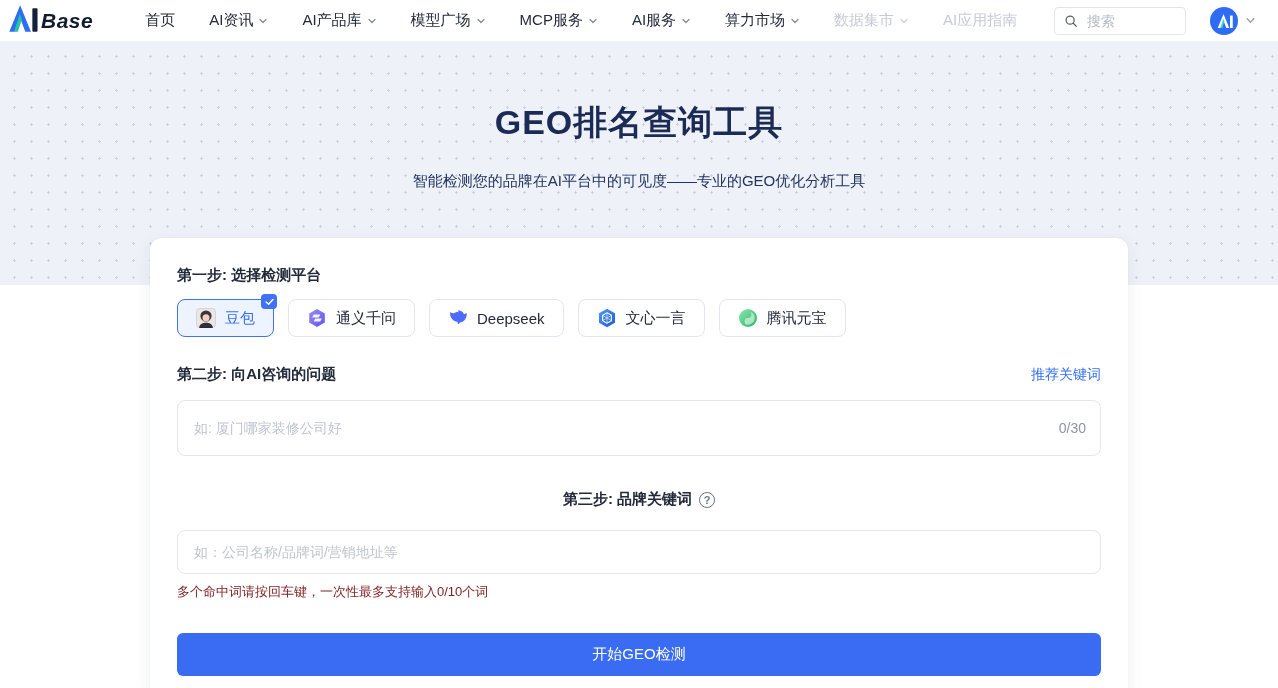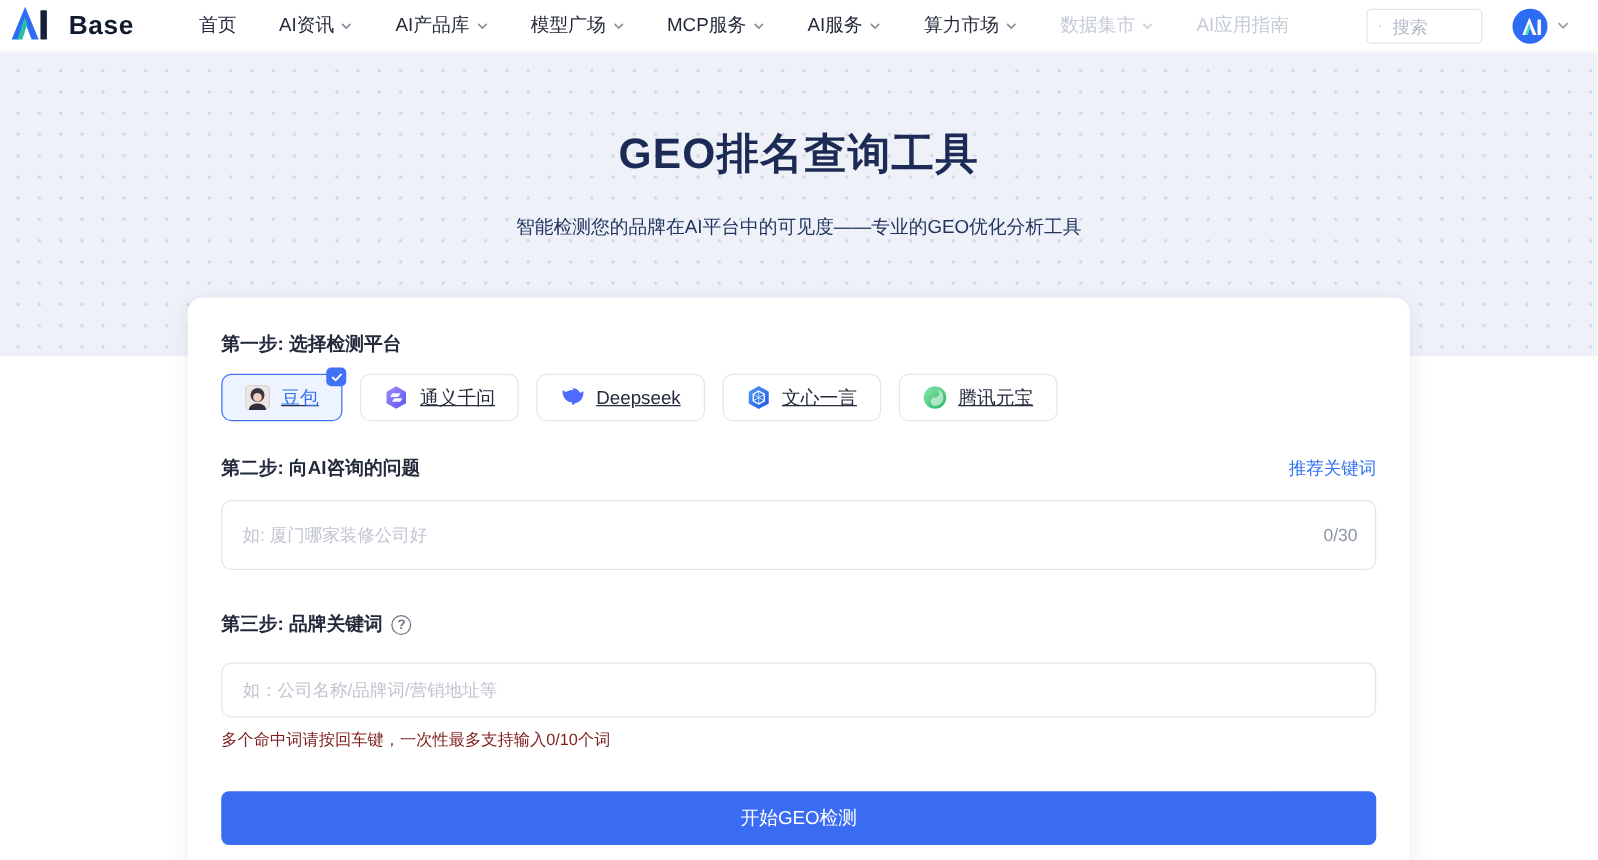--- a/index.html
+++ b/index.html
@@ -8,29 +8,29 @@
     width:1278px; height:688px; overflow:hidden;
     background:#ffffff;
     font-family:"Liberation Sans","DejaVu Sans",sans-serif;
     color:#262c3c;
   }
   
   .topnav {
     height:42px; background:#fff; border-bottom:1px solid #f1f3f6;
     display:flex; align-items:center; padding:0 22px 0 6px;
   }
-  .logo { display:flex; align-items:center; gap:17px; cursor:pointer; }
+  .logo { display:flex; align-items:center; gap:3px; cursor:pointer;font-style:italic; }
   .logo-text { font-size:21px; font-weight:800; color:#101b30; letter-spacing:.5px; }
   .nav-items { display:flex; align-items:center; gap:34px; margin-left:52px; font-size:15px; }
   .nav-item { display:flex; align-items:center; gap:5px; color:#252b3a; cursor:pointer; white-space:nowrap; }
   .nav-item.disabled { color:#c5cbd7; cursor:default; }
   .nav-item.disabled svg path { stroke:#ccd2dd; }
   .spacer { flex:1; }
   .search-box {
-    width:93px; height:28px; border:1px solid #e2e5ea; border-radius:4px;
+    width:132px; height:28px; border:1px solid #e2e5ea; border-radius:4px;
     display:flex; align-items:center; gap:7px; padding:0 9px; background:#fff;
   }
   .search-box input {
     border:none; outline:none; width:64px; font-size:14px; background:transparent;
     font-family:inherit; color:#333;
   }
   .search-box input::placeholder { color:#b4bac6; }
   .avatar-wrap { display:flex; align-items:center; gap:7px; margin-left:24px; cursor:pointer; }
   .avatar {
     width:28px; height:28px; border-radius:50%; background:#2e6cf6;
@@ -45,21 +45,21 @@
   .hero-title { margin:0; font-size:34px; font-weight:800; color:#1c2b55; letter-spacing:1px; }
   .hero-subtitle { margin-top:26px; font-size:15px; color:#22345f; }
   
   .card-wrap { display:flex; justify-content:center; }
   .card {
     width:978px; margin-top:-47px; background:#fff; border-radius:12px;
     box-shadow:0 4px 18px rgba(32,45,80,.07), 0 0 2px rgba(32,45,80,.06);
     padding:28px 27px;
   }
   .step-label { font-size:15px; font-weight:600; color:#232a3b; }
-  .platforms { display:flex; gap:14px; margin-top:14px;text-decoration:underline; }
+  .platforms { display:flex; gap:14px; margin-top:14px; }
   .platform {
     position:relative; height:38px; display:flex; align-items:center; gap:9px;
     padding:0 18px; border:1px solid #e3e6ec; border-radius:8px; background:#fff;
     font-size:15px; color:#232a3b; cursor:pointer;
   }
   .platform.selected { border-color:#3f72f6; background:#eef4ff; color:#3370f5; }
   .check-badge {
     position:absolute; top:-6px; right:-4px; width:16px; height:15px;
     background:#3f72f6; border-radius:4px;
     display:flex; align-items:center; justify-content:center;
@@ -70,21 +70,21 @@
     margin-top:16px; height:56px; border:1px solid #e3e6ec; border-radius:8px;
     display:flex; align-items:center; gap:10px; padding:0 14px; background:#fff;
   }
   .input-line.big { margin-top:21px; height:44px; }
   .input-line input {
     flex:1; border:none; outline:none; font-size:14px; background:transparent;
     font-family:inherit; color:#333;
   }
   .input-line input::placeholder { color:#c0c5cf; }
   .counter { font-size:14px; color:#8d95a3; }
-  .step3-label { margin-top:34px; display:flex; align-items:center; gap:7px; }
+  .step3-label { margin-top:34px; display:flex; align-items:center; gap:7px;justify-content:center; }
   .qmark {
     width:16px; height:16px; border:1px solid #707785; border-radius:50%;
     display:inline-flex; align-items:center; justify-content:center;
     font-size:11px; color:#707785; cursor:pointer;
   }
   .hint { margin-top:9px; font-size:13px; color:#7f1d1d; }
   .submit-btn {
     margin-top:32px; width:100%; height:43px; border:none; border-radius:6px;
     background:#3a6cf3; color:#fff; font-size:15px; cursor:pointer; font-family:inherit;
   }

